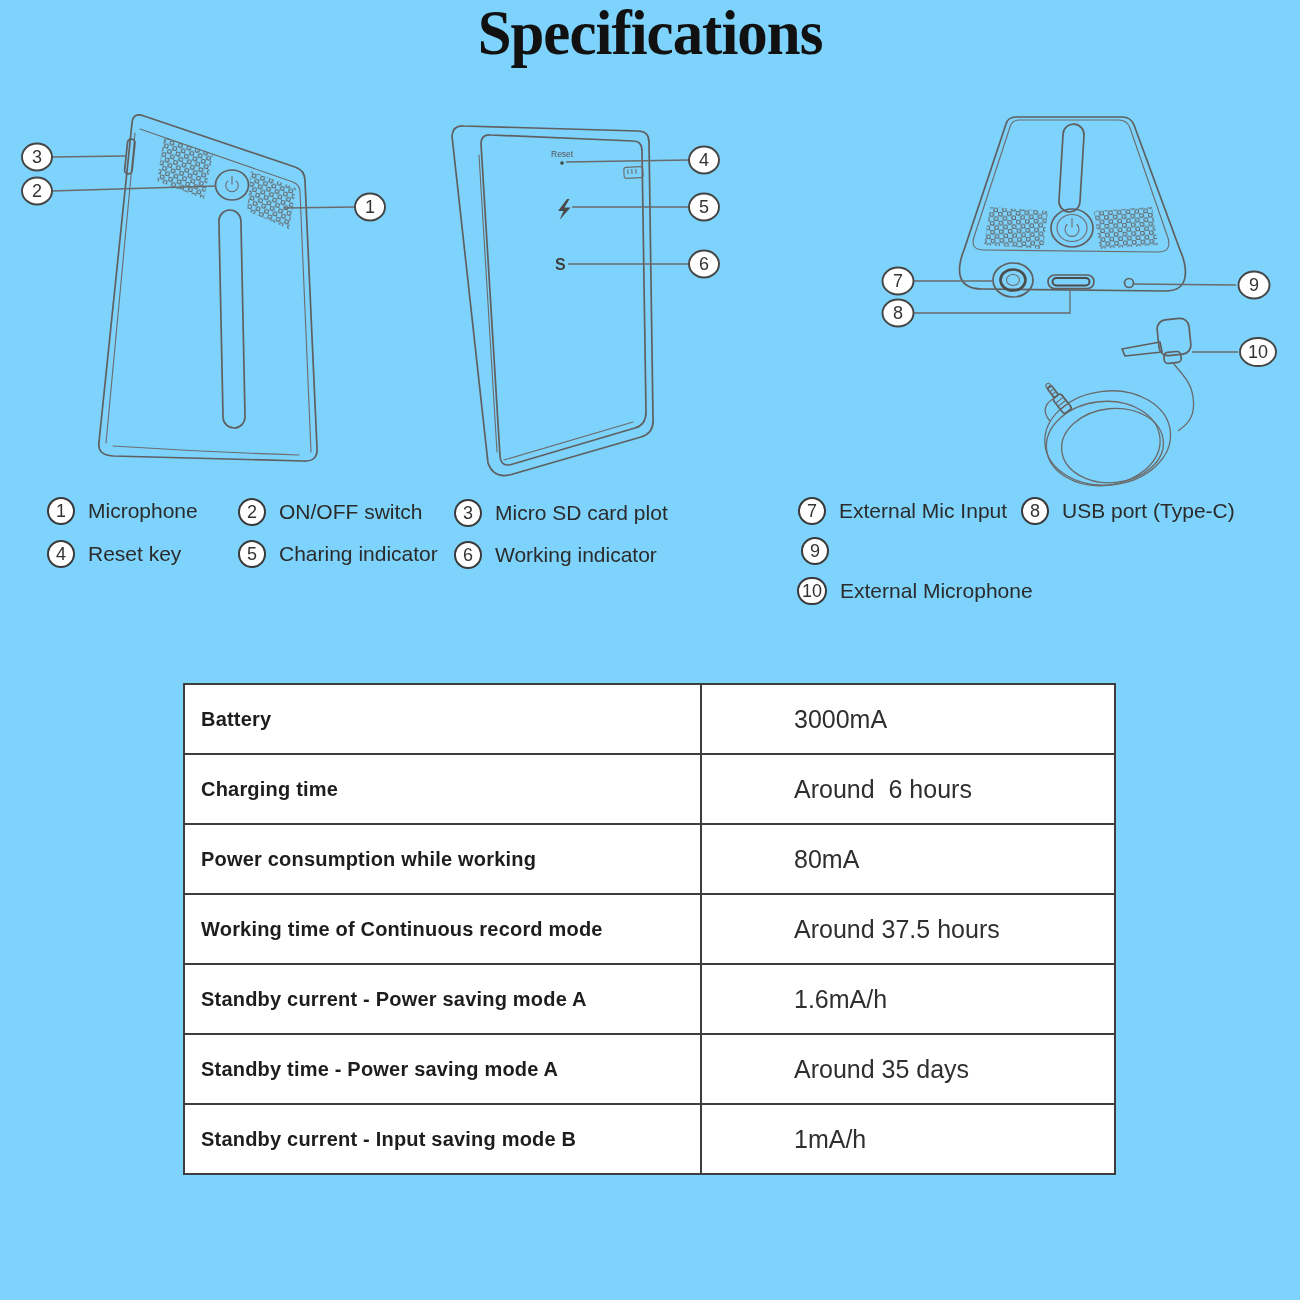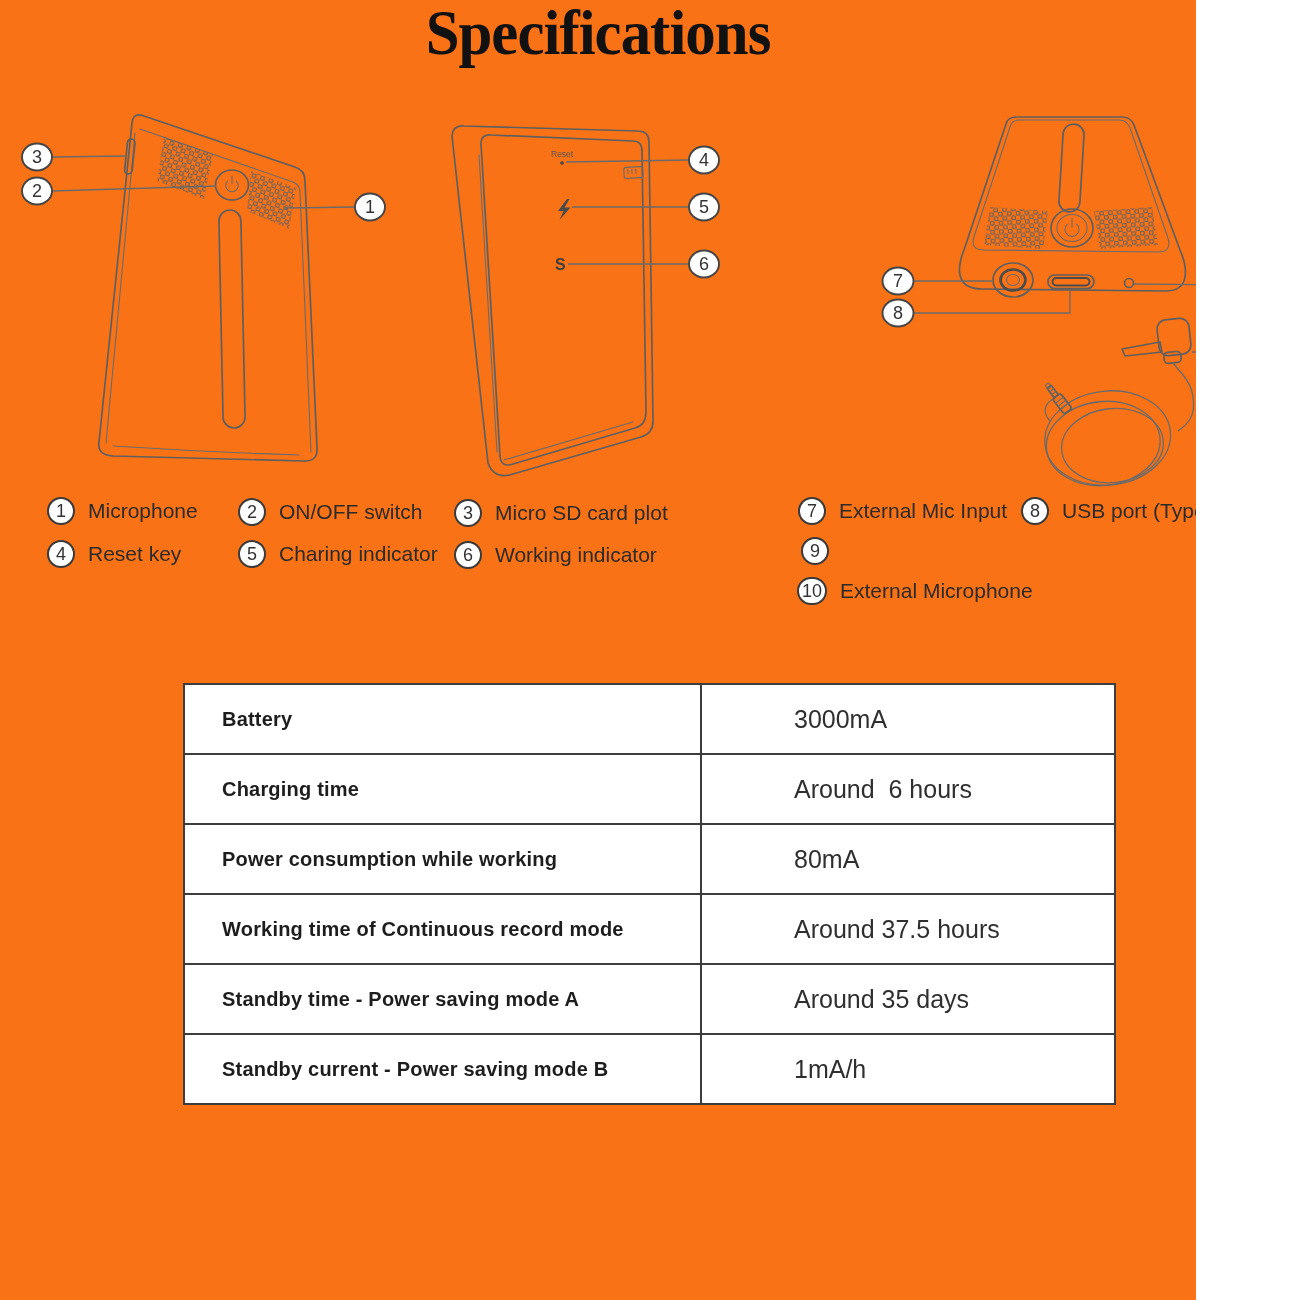--- a/index.html
+++ b/index.html
@@ -1,16 +1,16 @@
 <!DOCTYPE html>
 <html><head>
 <meta charset="utf-8">
 <style>
   html,body{margin:0;padding:0;background:#ffffff;}
-  .page{position:relative;width:1196px;height:1300px;background:#f97316;overflow:hidden;
+  .page{position:relative;width:1300px;height:1300px;background:#7dd3fc;overflow:hidden;
         font-family:"Liberation Sans",sans-serif;color:#222;}
   .title{position:absolute;left:0;top:-4px;width:100%;margin:0;text-align:center;
          font-family:"Liberation Serif",serif;font-weight:700;font-size:64px;color:#111;
          letter-spacing:-1px;transform:scaleX(.95);}
   svg.diagram{position:absolute;left:0;top:0;width:1300px;height:540px;}
   svg text{font-family:"Liberation Sans",sans-serif;}
   .ol{fill:none;stroke:#5f5f5f;stroke-width:1.7;stroke-linejoin:round;stroke-linecap:round;}
   .thin{fill:none;stroke:#6b6b6b;stroke-width:1.1;stroke-linejoin:round;stroke-linecap:round;}
   .cline{fill:none;stroke:#6a6a6a;stroke-width:1.3;}
   .co-c{fill:#fff;stroke:#454545;stroke-width:1.9;}
@@ -23,21 +23,21 @@
                font-size:21px;color:#2b2b2b;white-space:nowrap;}
   .numc{display:inline-flex;align-items:center;justify-content:center;box-sizing:border-box;
         min-width:28px;height:28px;padding:0 3px;border:2px solid #3a3a3a;border-radius:15px;
         font-size:18px;color:#333;background:#fff;}
   
   .spec-table{position:absolute;left:183px;top:683px;width:933px;border-collapse:collapse;
               table-layout:fixed;}
   .spec-table tr{height:70px;}
   .spec-table td{border:2px solid #3d3d3d;vertical-align:middle;background:#fff;}
   .spec-table col.c1{width:517px;}
-  .spec-table td.k{font-weight:bold;font-size:20px;color:#1d1d1d;padding-left:37px;letter-spacing:.2px;}
+  .spec-table td.k{font-weight:bold;font-size:20px;color:#1d1d1d;padding-left:16px;letter-spacing:.2px;}
   .spec-table td.v{font-size:25px;color:#2f2f2f;padding-left:92px;white-space:pre;margin-top:40px;}
 </style>
 </head>
 <body>
 
 <div class="page">
 
   <h1 class="title">Specifications</h1>
 
   <svg class="diagram" viewBox="0 0 1300 540">
@@ -239,23 +239,27 @@
         </tr>
         <tr>
           <td class="k">Power consumption while working</td>
           <td class="v">80mA</td>
         </tr>
         <tr>
           <td class="k">Working time of Continuous record mode</td>
           <td class="v">Around 37.5 hours</td>
         </tr>
         <tr>
+          <td class="k">Standby current - Power saving mode A</td>
+          <td class="v">1.6mA/h</td>
+        </tr>
+        <tr>
           <td class="k">Standby time - Power saving mode A</td>
           <td class="v">Around 35 days</td>
         </tr>
         <tr>
-          <td class="k">Standby current - Power saving mode B</td>
+          <td class="k">Standby current - Input saving mode B</td>
           <td class="v">1mA/h</td>
         </tr>
       </tbody>
   </table>
 
 </div>
 
 </body></html>

